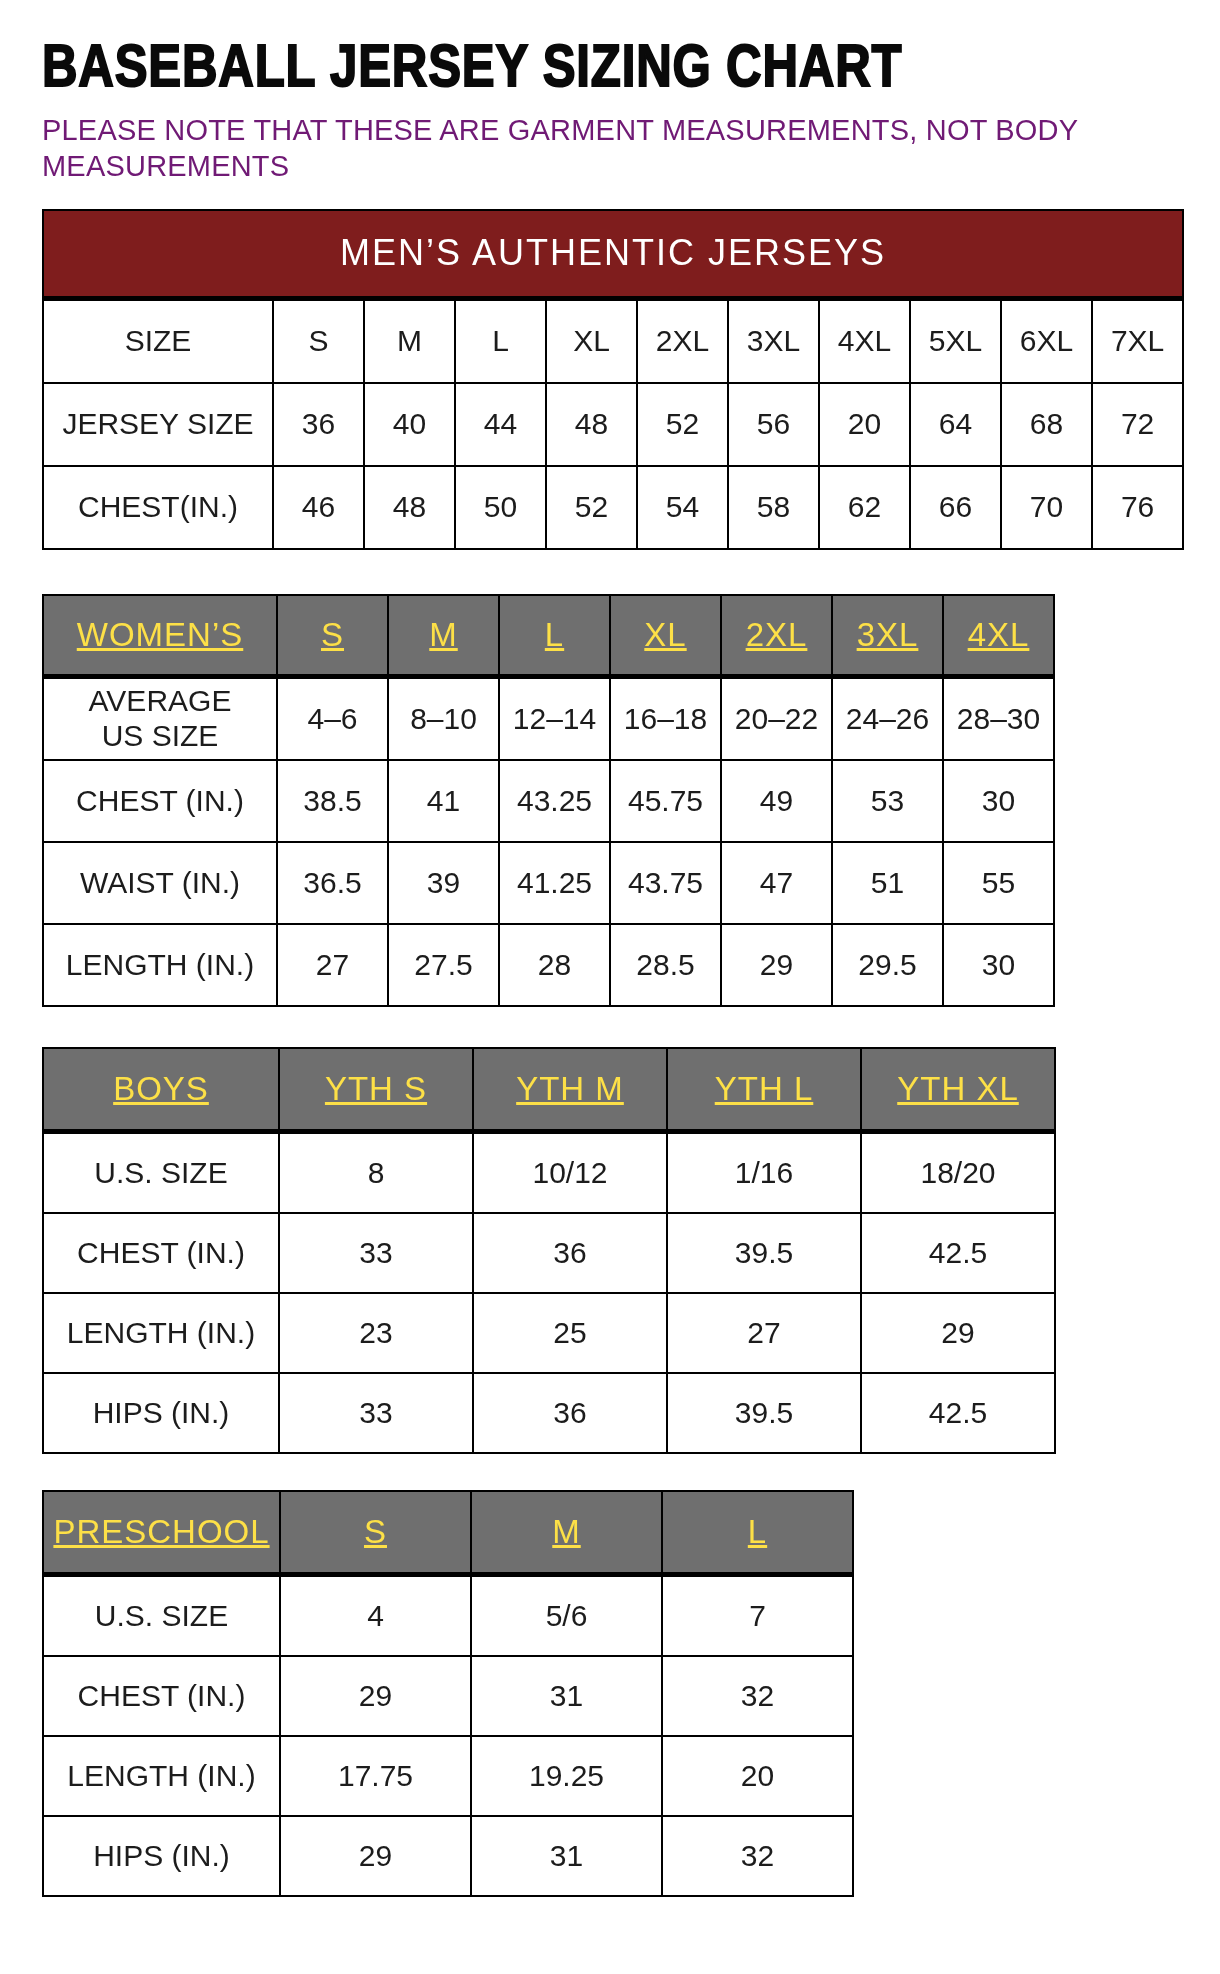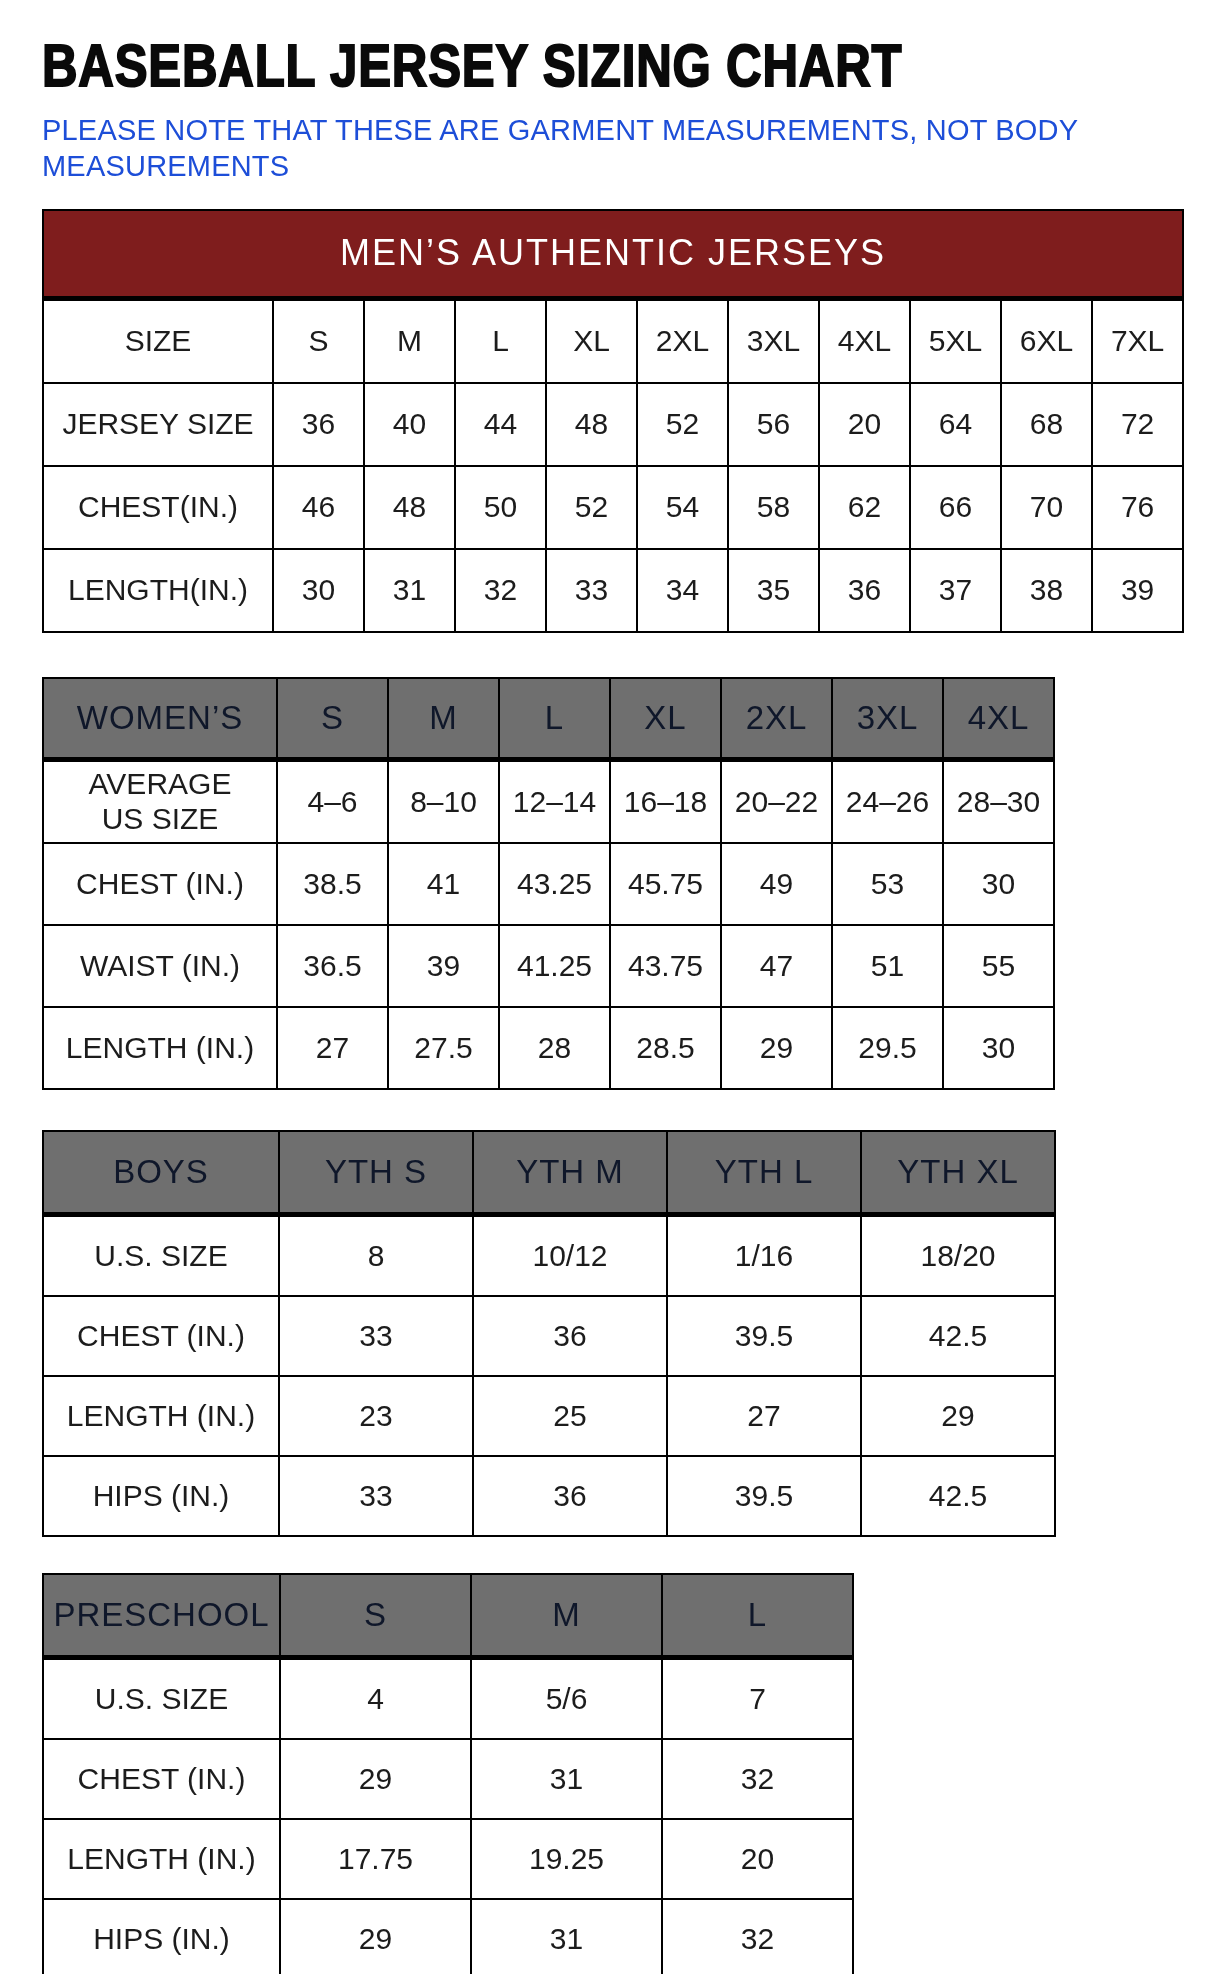--- a/index.html
+++ b/index.html
@@ -5,31 +5,32 @@
   html,body{margin:0;padding:0;background:#fff;}
   body{width:1220px;min-height:1974px;font-family:"Liberation Sans",sans-serif;color:#1c1c1c;}
   .page{padding:26px 30px 0 42px;}
   .title{
     margin:10px 0 16px 0;
     font-size:60px;font-weight:700;line-height:1.0;color:#0a0a0a;
     letter-spacing:1px;white-space:nowrap;
     transform:scaleX(0.82);transform-origin:left center;
     -webkit-text-stroke:2px #0a0a0a;
   }
-  .note{color:#1d4ed8;font-size:29px;line-height:1.25;letter-spacing:0.2px;}
+  .note{color:#701a75;font-size:29px;line-height:1.25;letter-spacing:0.2px;}
   .note.top{max-width:1040px;margin:0 0 24px 0;}
   table.tbl{border-collapse:collapse;table-layout:fixed;}
   table.tbl td{
     border:2px solid #000;text-align:center;vertical-align:middle;
     font-size:30px;padding:0;overflow:hidden;
   }
   
   tr.band td{
-    background:#6f6f6f;color:#0f172a;font-size:33px;letter-spacing:1px;
+    background:#6f6f6f;color:#fde047;font-size:33px;letter-spacing:1px;
     border-bottom:5px solid #000;
+    text-decoration:underline;
   }
   .men tr.banner td{
     background:#7f1d1d;color:#fff;font-size:36px;letter-spacing:2px;
     border-bottom:5px solid #000;height:85px;
   }
   
   .men{width:1140px;margin:0 0 44px 0;}
   .men td{height:81px;}
   .men col.label{width:230px;} .men col.size{width:91px;}
   .women{width:1011px;margin:0 0 40px 0;}
@@ -101,33 +102,20 @@
       <td>48</td>
       <td>50</td>
       <td>52</td>
       <td>54</td>
       <td>58</td>
       <td>62</td>
       <td>66</td>
       <td>70</td>
       <td>76</td>
     </tr>
-    <tr>
-      <td>LENGTH(IN.)</td>
-      <td>30</td>
-      <td>31</td>
-      <td>32</td>
-      <td>33</td>
-      <td>34</td>
-      <td>35</td>
-      <td>36</td>
-      <td>37</td>
-      <td>38</td>
-      <td>39</td>
-    </tr>
   </tbody>
     </table>
 
   <table class="tbl women">
     <colgroup>
       <col class="label">
         <col class="size">
         <col class="size">
         <col class="size">
         <col class="size">

